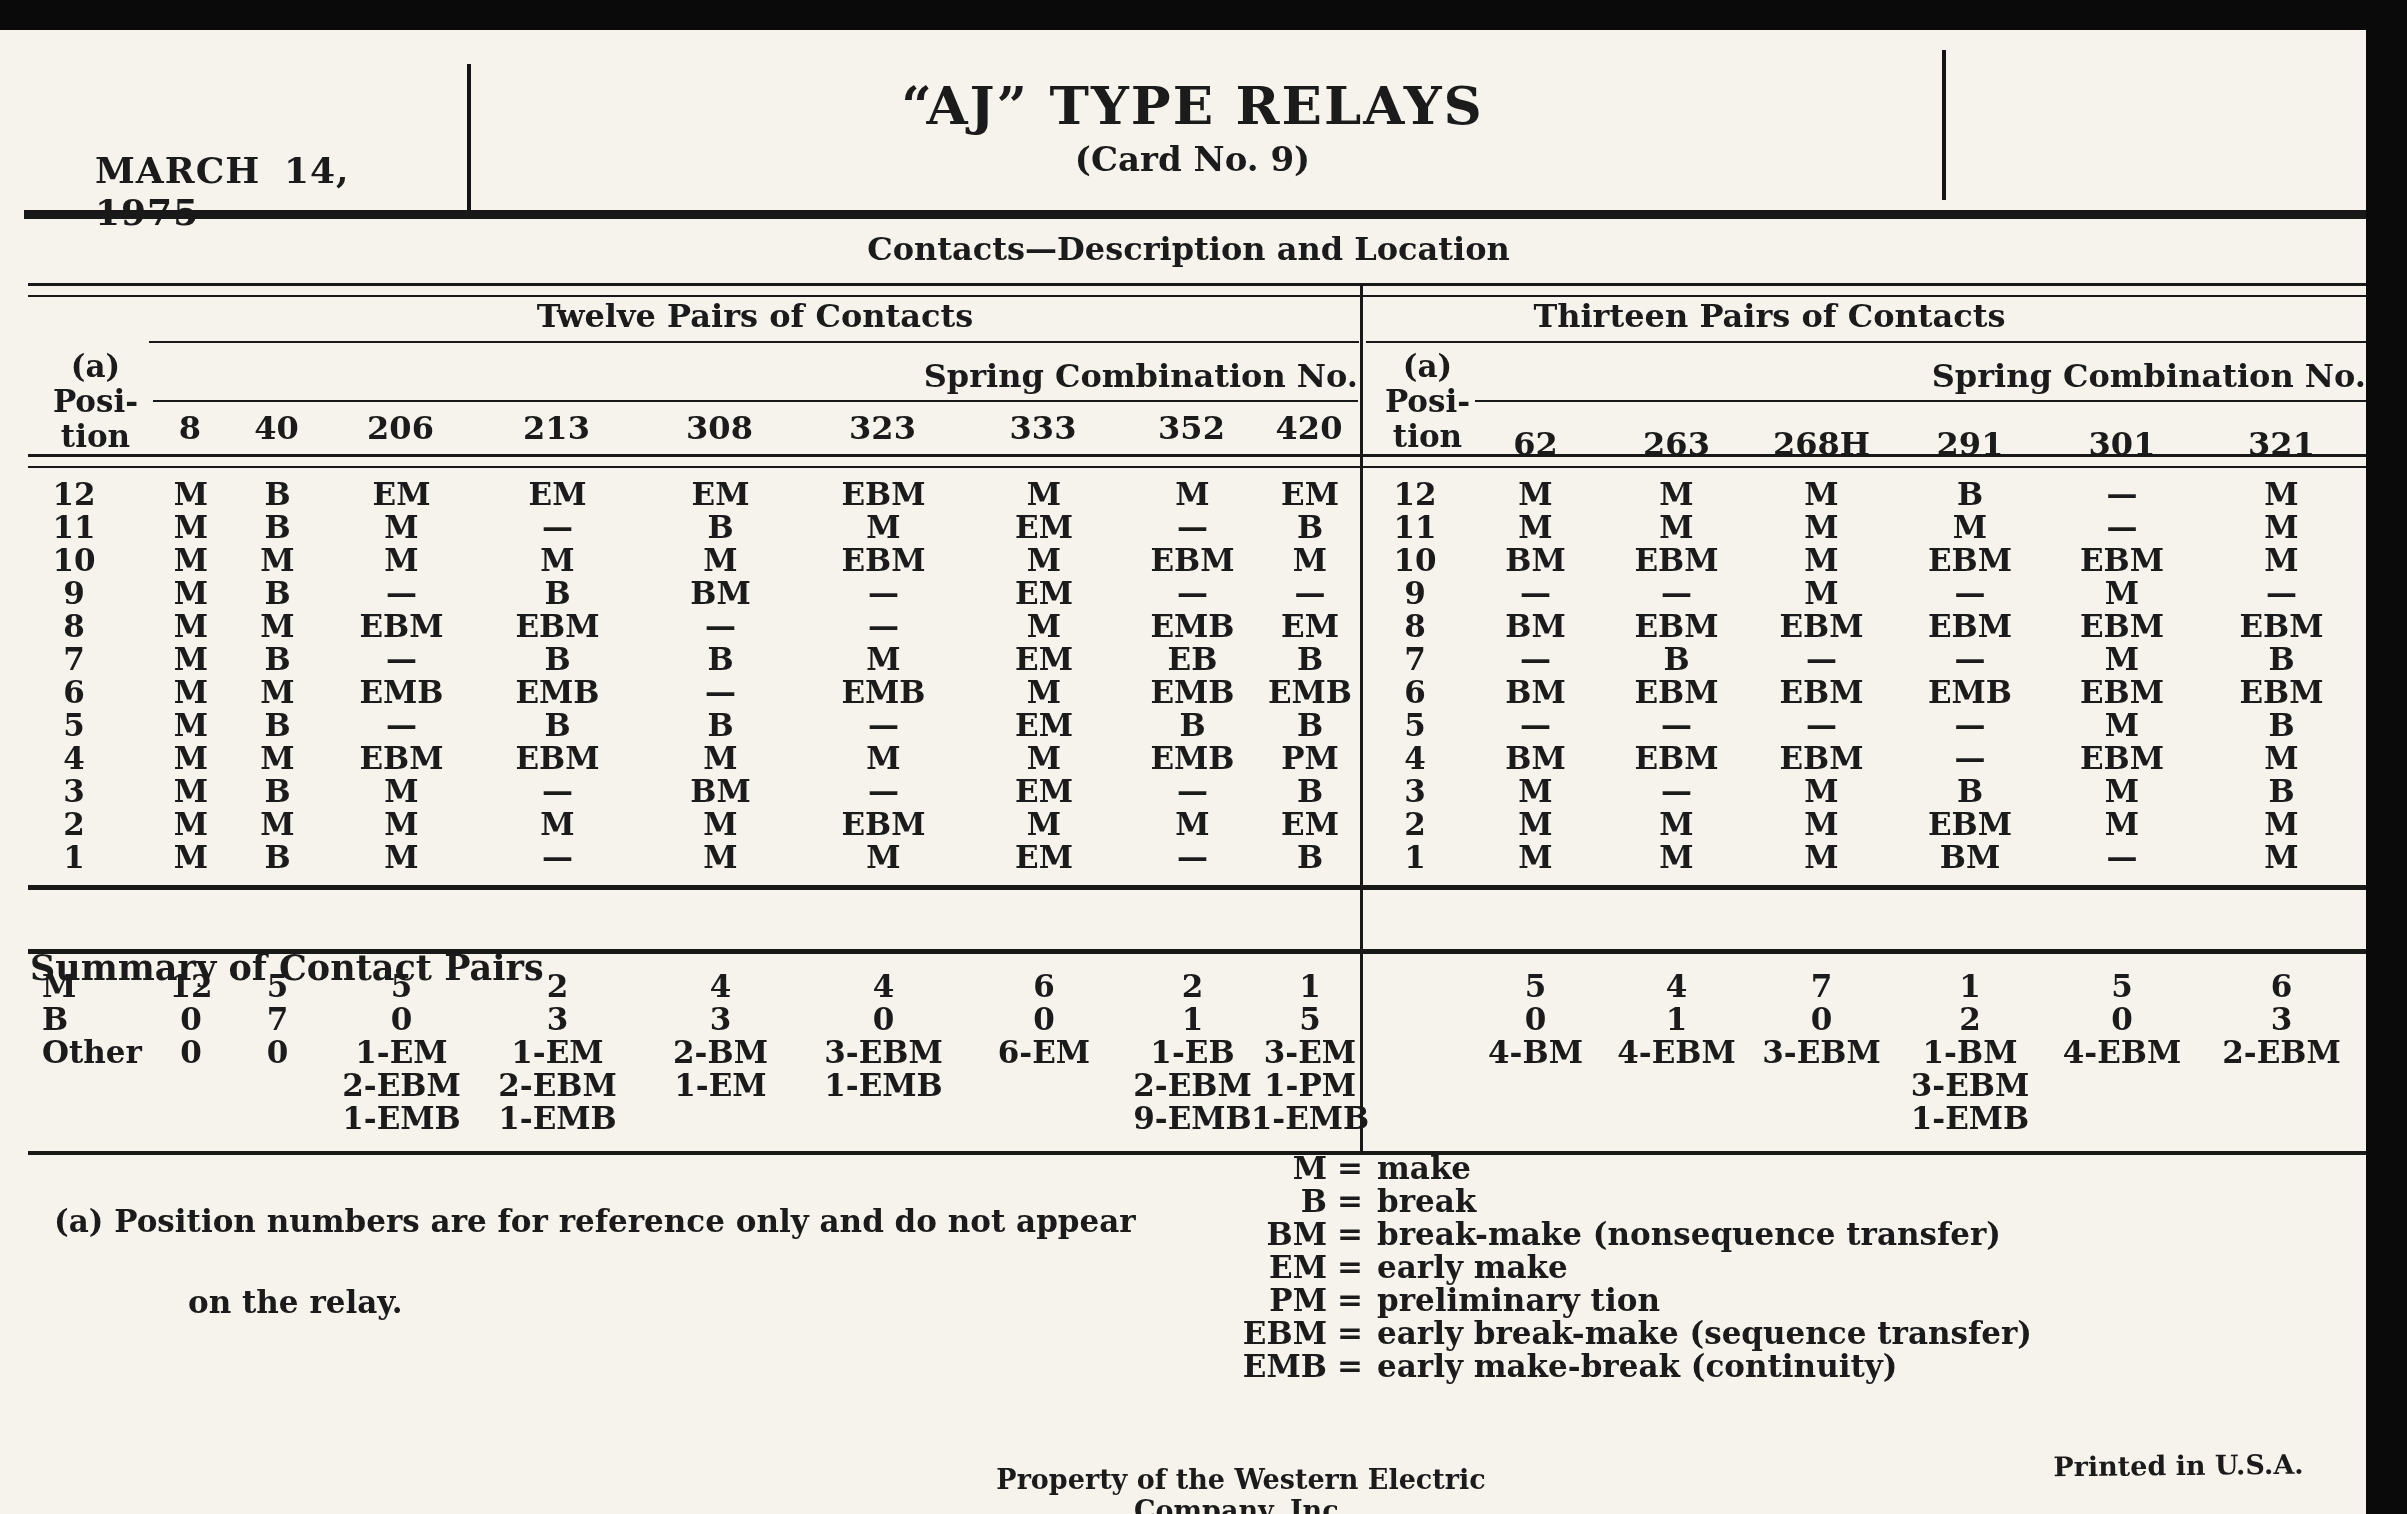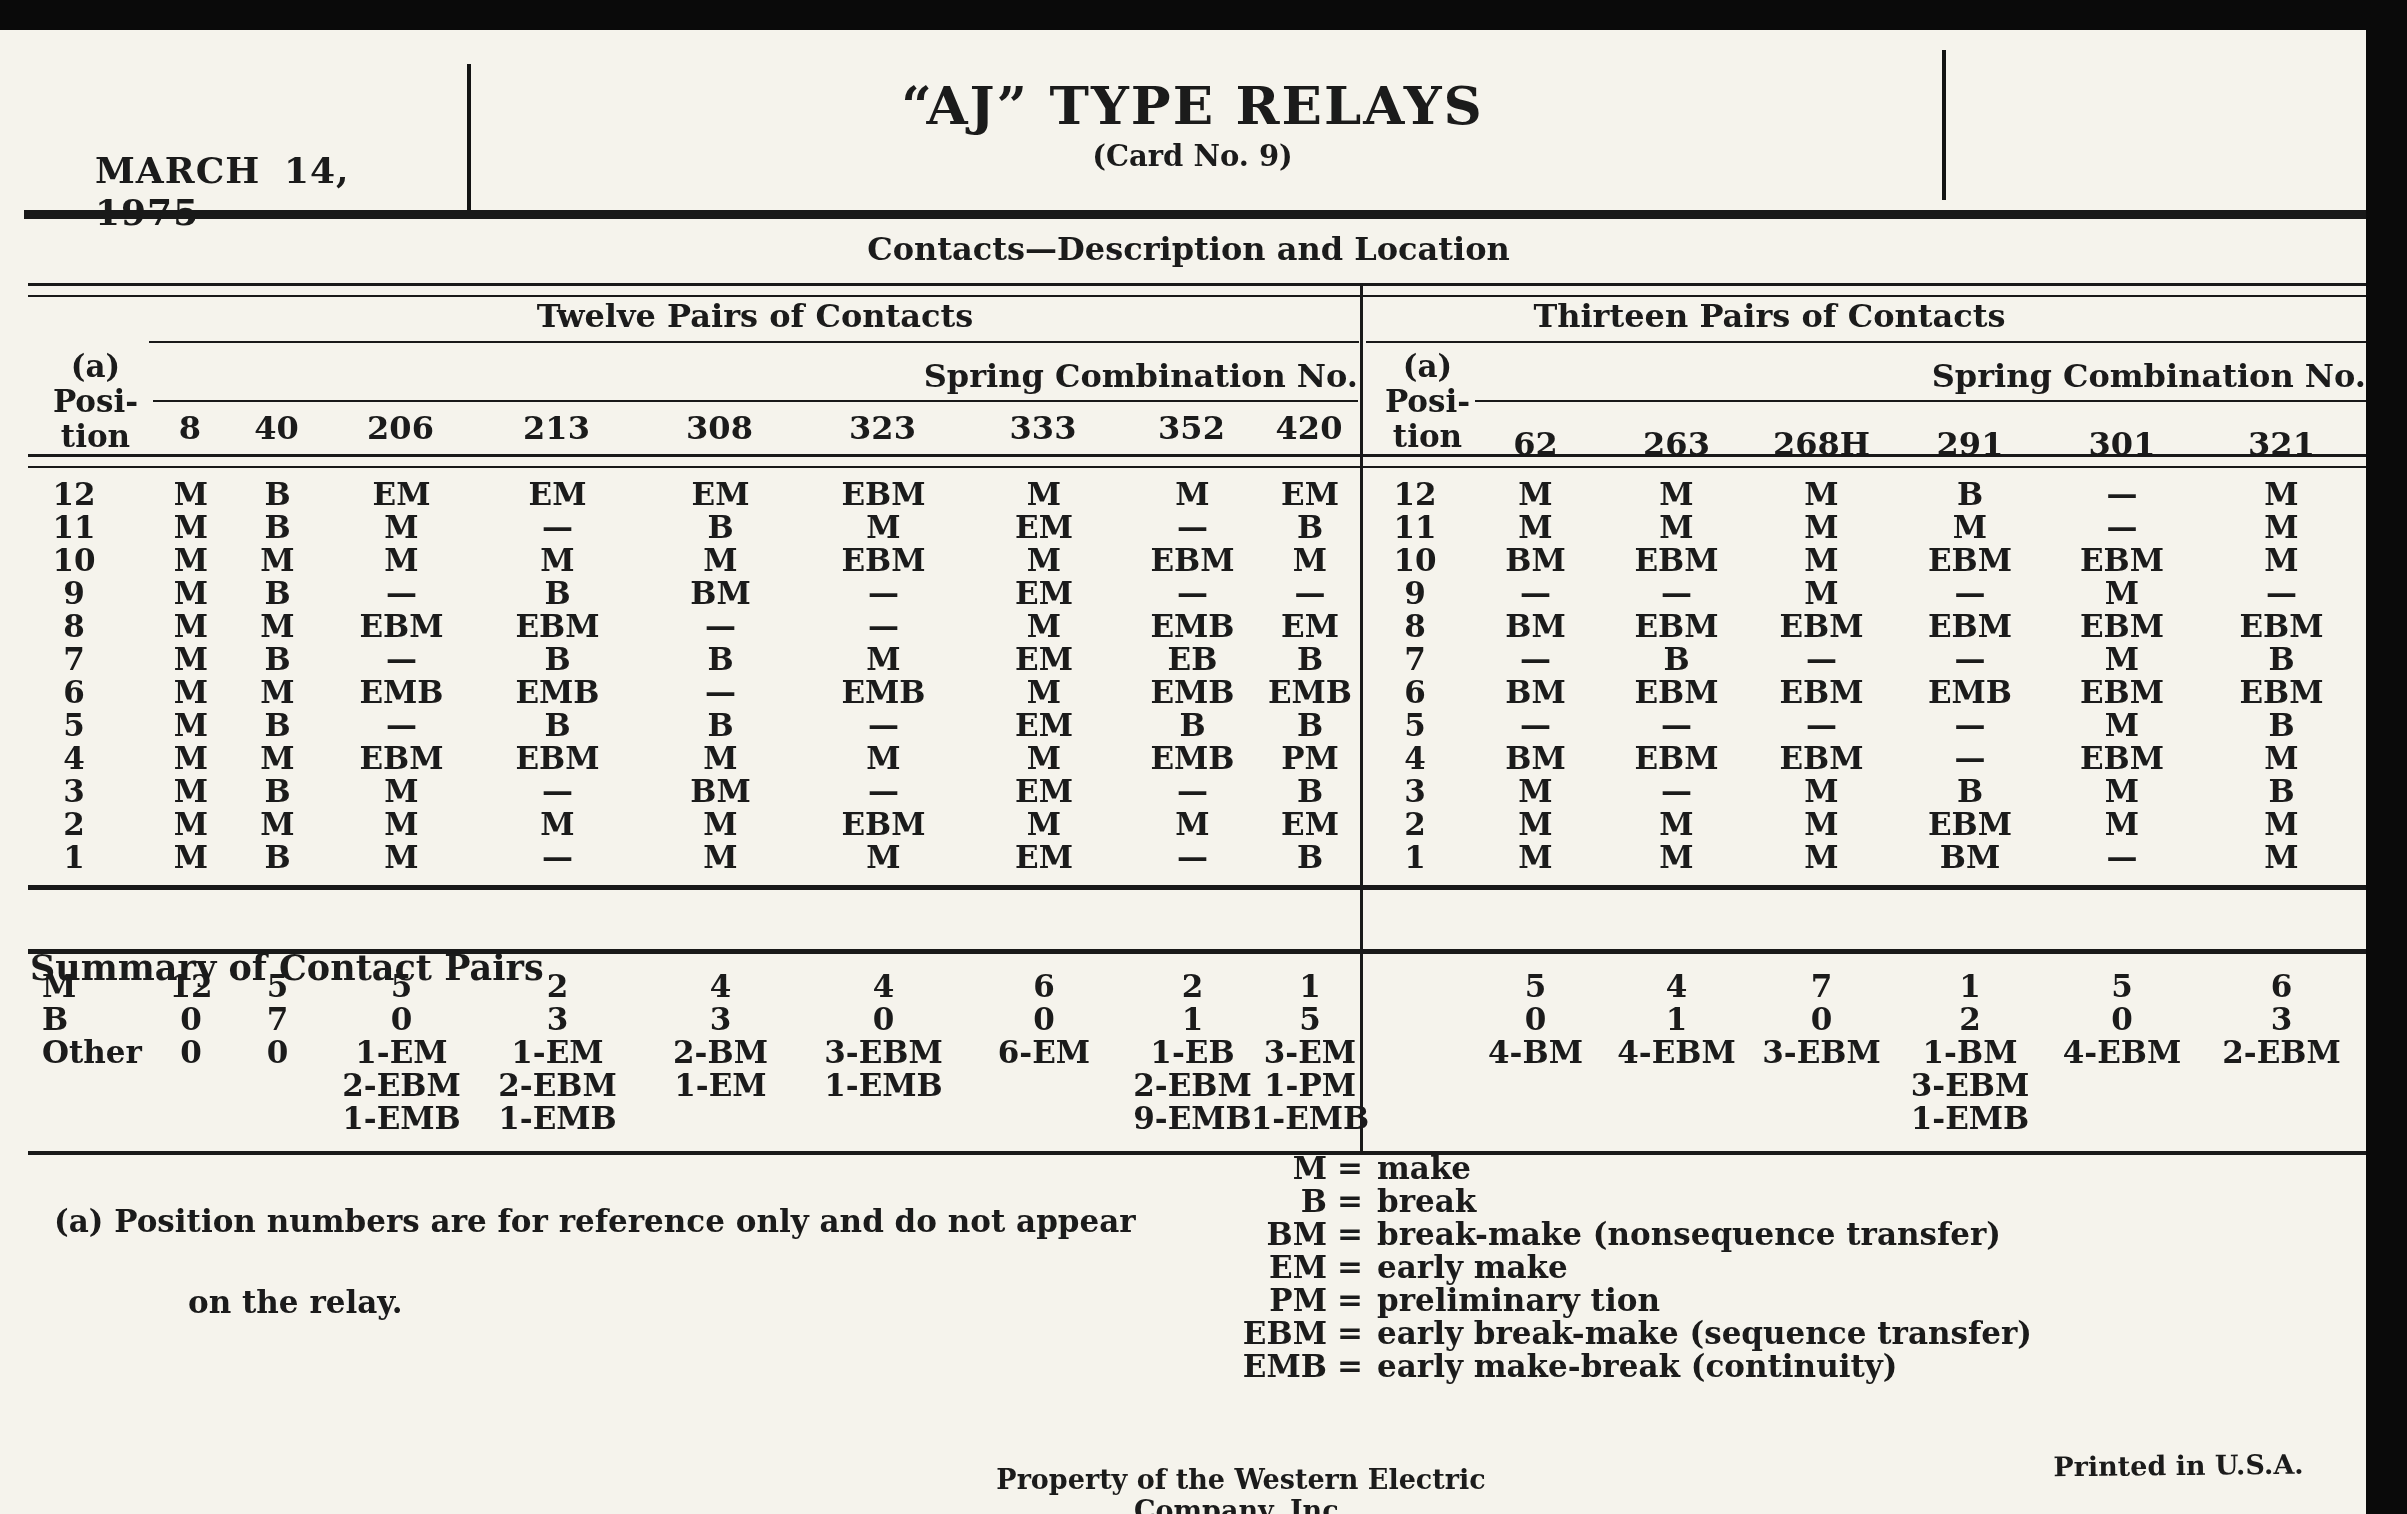--- a/index.html
+++ b/index.html
@@ -7,21 +7,21 @@
          font-family:"DejaVu Serif","Liberation Serif",serif;color:#1b1b1b;}
   .paper{position:absolute;left:0;top:30px;width:2366px;height:1485px;background:#f5f3ec;}
   .paper *{position:absolute;}
 
   
   .date{left:95px;top:119px;width:327px;font-size:36px;font-weight:700;word-spacing:10px;letter-spacing:1px;}
   .vbar{width:4px;background:#141414;}
   .vbar1{left:467px;top:34px;height:147px;}
   .vbar2{left:1942px;top:20px;height:150px;}
   .title{left:455px;top:44px;width:1475px;text-align:center;font-size:53px;font-weight:700;letter-spacing:2px;}
-  .subtitle{left:455px;top:109px;width:1475px;text-align:center;font-size:29px;font-weight:700;}
+  .subtitle{left:455px;top:109px;width:1475px;text-align:center;font-size:34px;font-weight:700;}
   .rule{background:#191919;}
   .hdr-rule{left:24px;top:180px;width:2342px;height:9px;}
 
   .sec-title{left:30px;top:200px;width:2317px;text-align:center;font-size:32px;font-weight:700;}
 
   
   .dbl{left:28px;width:2338px;height:9px;background:transparent;border-top:3px solid #191919;border-bottom:2px solid #191919;}
   .ruleA{top:253px;}
   .vdivider{left:1360px;top:253px;width:3px;height:869px;background:#191919;}
   .group-title{top:267px;text-align:center;font-size:32px;font-weight:700;}

